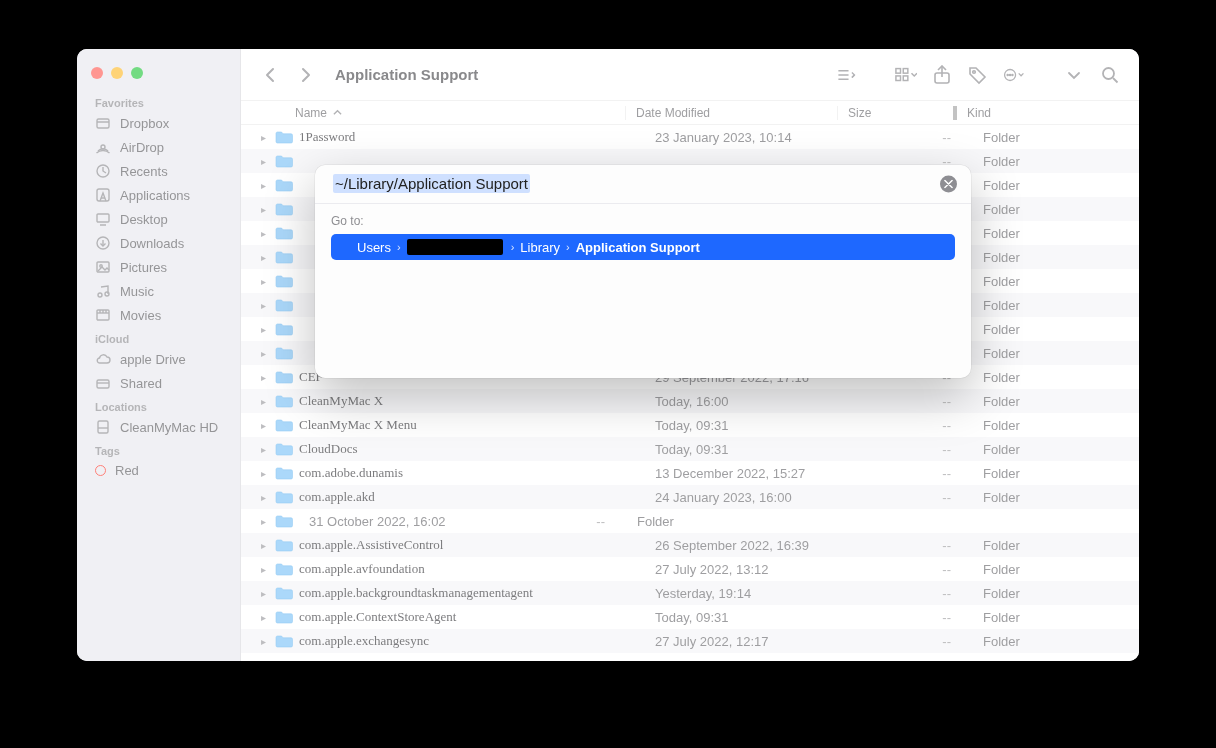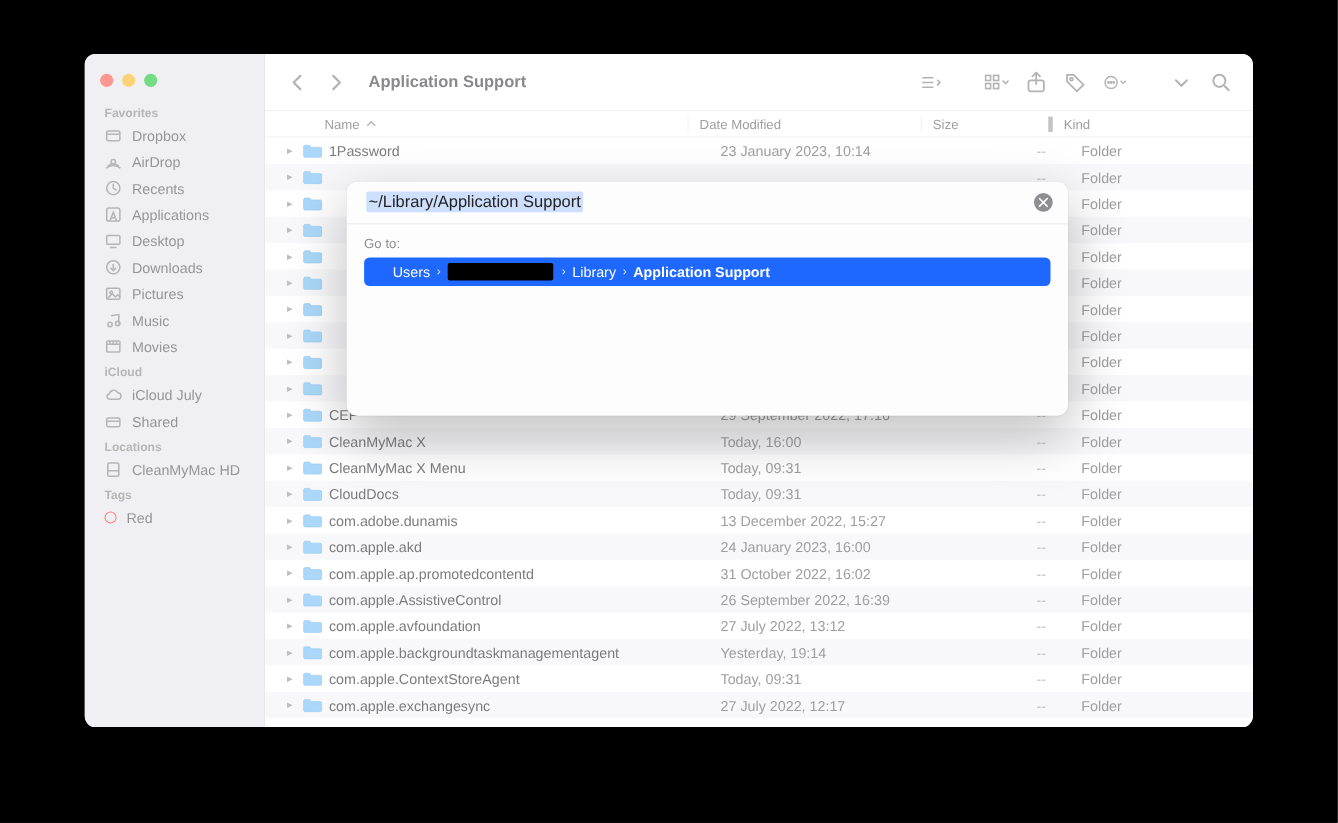--- a/index.html
+++ b/index.html
@@ -62,21 +62,21 @@
   .col-date { width: 212px; border-left:1px solid #ececec; padding-left:10px;}
   .col-size { width: 116px; border-left:1px solid #ececec; padding-left:10px;}
   .col-kind { flex:1; border-left:4px solid #a3a3a3; padding-left:10px;}
 
   
   .list { overflow:hidden; }
   .row { display:flex; align-items:center; height:24px; font-size:13px; color:#343438; padding-left:20px;}
   .row.alt { background:#f5f5f7; }
   .disc { width:12px; color:#9a9a9e; font-size:10px; }
   .fold { width:18px; height:14px; margin:0 6px 0 2px; }
-  .rname { width: 346px; white-space:nowrap; overflow:hidden; text-overflow:ellipsis;}
+  .rname { width: 346px; white-space:nowrap; overflow:hidden; text-overflow:ellipsis;font-family:Liberation Serif, serif;}
   .rdate { width: 212px; color:#6b6b6f; padding-left:10px;}
   .rsize { width: 116px; color:#9a9a9e; text-align:right; padding-right:22px;}
   .rkind { flex:1; color:#6b6b6f; padding-left:10px;}
 
   
   .dialog {
     position:absolute; left:203px; top:116px;
     width:656px; height:213px;
     background:#fdfdfd;
     border-radius:10px;
@@ -218,21 +218,21 @@
           </span>
           <span>Movies</span>
         </div>
         <div class="section-heading">iCloud</div>
         <div class="side-item">
           <span>
             <svg class="ic" viewBox="0 0 16 16" fill="none" stroke="#8e8e92" stroke-width="1.4">
               <path d="M5 12h7a3 3 0 0 0 0-6 4 4 0 0 0-7.5 1A2.5 2.5 0 0 0 5 12z"></path>
             </svg>
           </span>
-          <span>iCloud July</span>
+          <span>apple Drive</span>
         </div>
         <div class="side-item">
           <span>
             <svg class="ic" viewBox="0 0 16 16" fill="none" stroke="#8e8e92" stroke-width="1.4">
               <rect x="2" y="5" width="12" height="8" rx="1.5"></rect>
               <path d="M2 8h12"></path>
             </svg>
           </span>
           <span>Shared</span>
         </div>
@@ -506,21 +506,20 @@
           <span class="rname">com.apple.akd</span>
           <span class="rdate">24 January 2023, 16:00</span>
           <span class="rsize">--</span>
           <span class="rkind">Folder</span>
         </div>
         <div class="row">
           <span class="disc">▸</span>
           <svg class="fold" viewBox="0 0 18 14">
             <path d="M1 3.5A1.5 1.5 0 0 1 2.5 2h4l1.5 1.8H16A1.5 1.5 0 0 1 17.5 5.3v6.2A1.5 1.5 0 0 1 16 13H2.5A1.5 1.5 0 0 1 1 11.5z" fill="#7ec3f7" stroke="#5fb1ee" stroke-width=".6"></path>
           </svg>
-          <span class="rname">com.apple.ap.promotedcontentd</span>
           <span class="rdate">31 October 2022, 16:02</span>
           <span class="rsize">--</span>
           <span class="rkind">Folder</span>
         </div>
         <div class="row alt">
           <span class="disc">▸</span>
           <svg class="fold" viewBox="0 0 18 14">
             <path d="M1 3.5A1.5 1.5 0 0 1 2.5 2h4l1.5 1.8H16A1.5 1.5 0 0 1 17.5 5.3v6.2A1.5 1.5 0 0 1 16 13H2.5A1.5 1.5 0 0 1 1 11.5z" fill="#7ec3f7" stroke="#5fb1ee" stroke-width=".6"></path>
           </svg>
           <span class="rname">com.apple.AssistiveControl</span>

